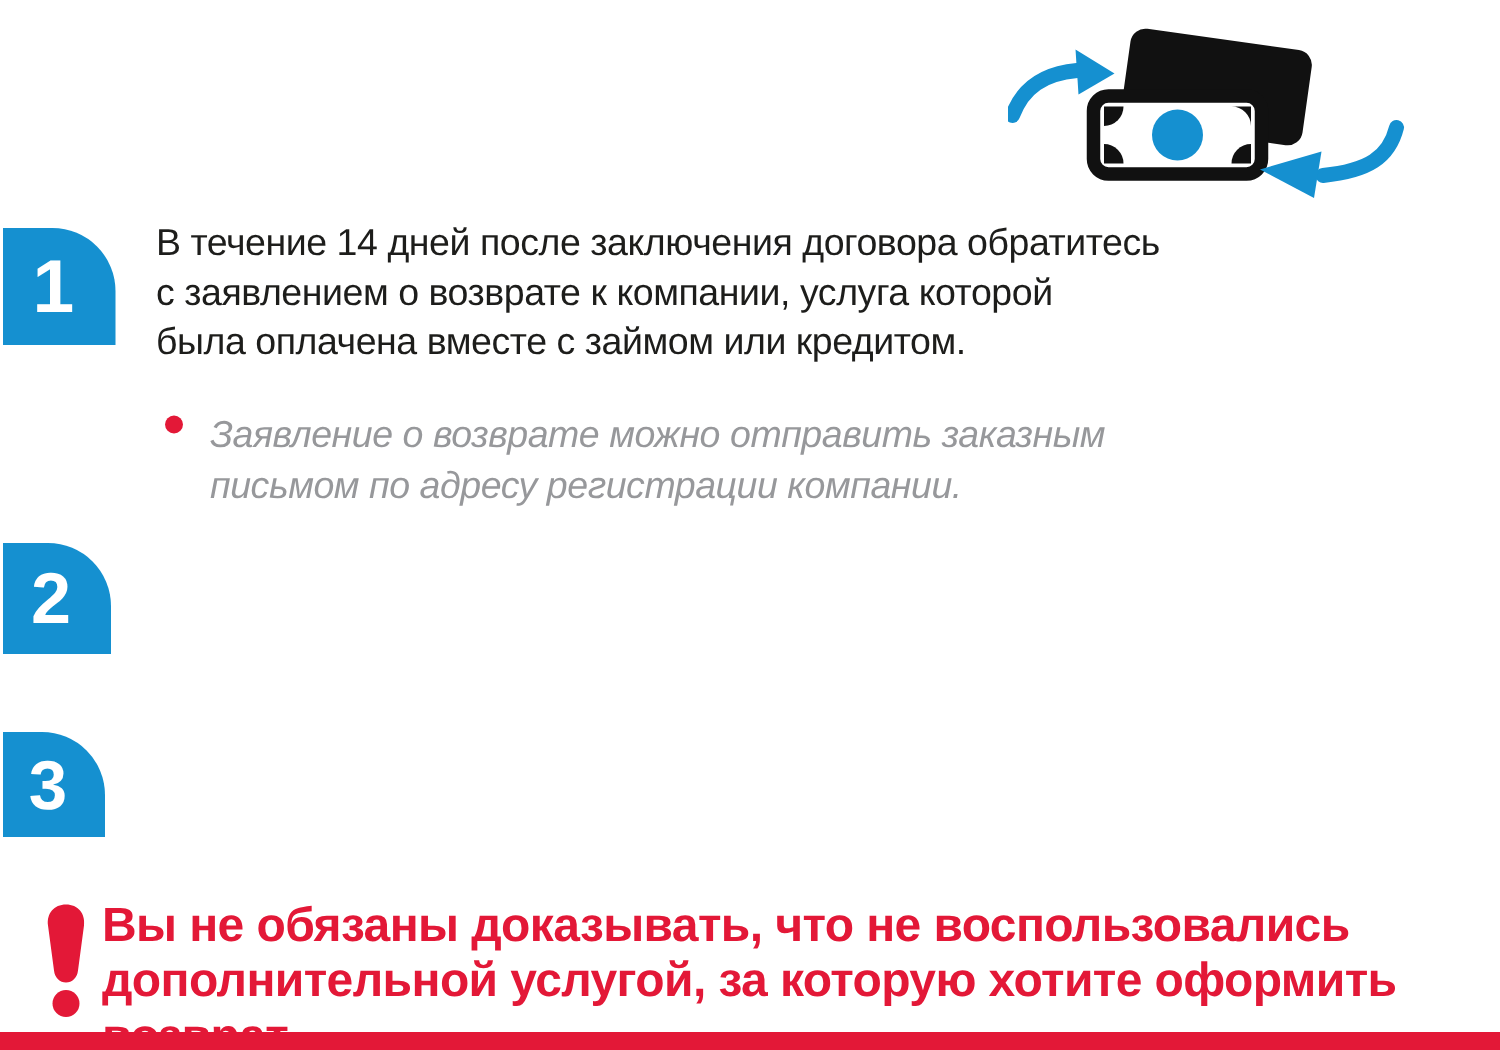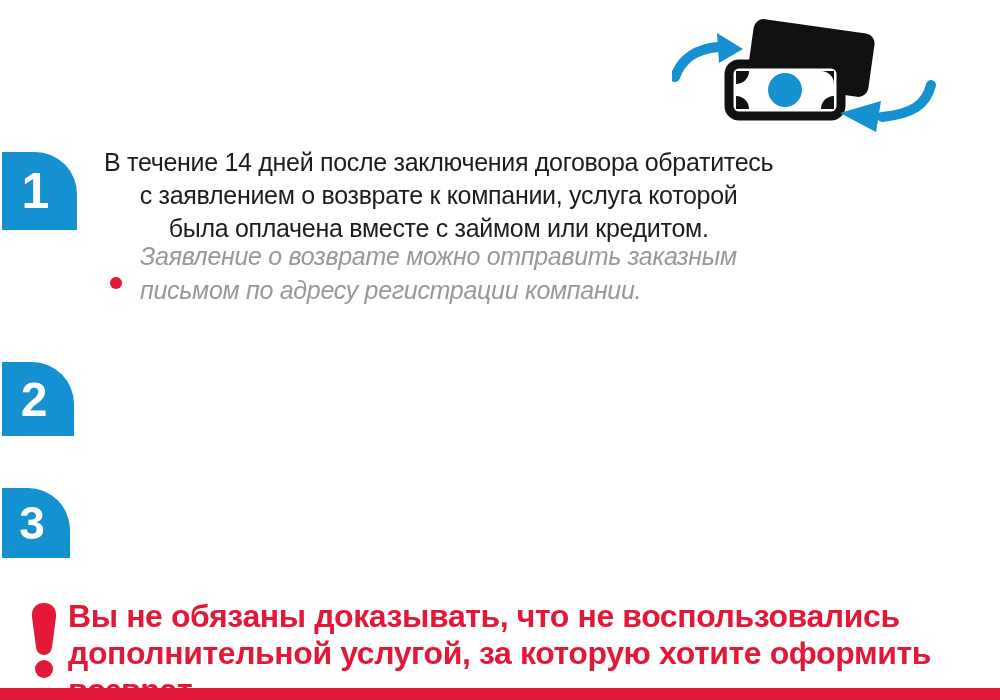--- a/index.html
+++ b/index.html
@@ -49,36 +49,36 @@
   .badge span { transform: translateX(-4px); }
   .step-text {
     position: absolute;
     left: 104px;
     font-size: 25px;
     line-height: 33px;
     letter-spacing: -0.3px;
     color: var(--text, #1d1d1b);
     white-space: pre-line;
   }
-  .step-1-text { top: 146px; text-align: center; }
+  .step-1-text { top: 146px; }
   .step-2-text { top: 341px; }
   .step-3-text { top: 496px; }
   .note-dot {
     position: absolute;
     left: 110px;
     top: 277px;
     width: 12px;
     height: 12px;
     border-radius: 50%;
     background: var(--red, #e31837);
   }
   .note-text {
     position: absolute;
     left: 140px;
-    top: 239px;
+    top: 273px;
     font-size: 25px;
     line-height: 34px;
     font-style: italic;
     letter-spacing: -0.3px;
     color: var(--gray, #97989b);
     white-space: pre-line;
   }
   .warning-icon {
     position: absolute;
     left: 24px;

